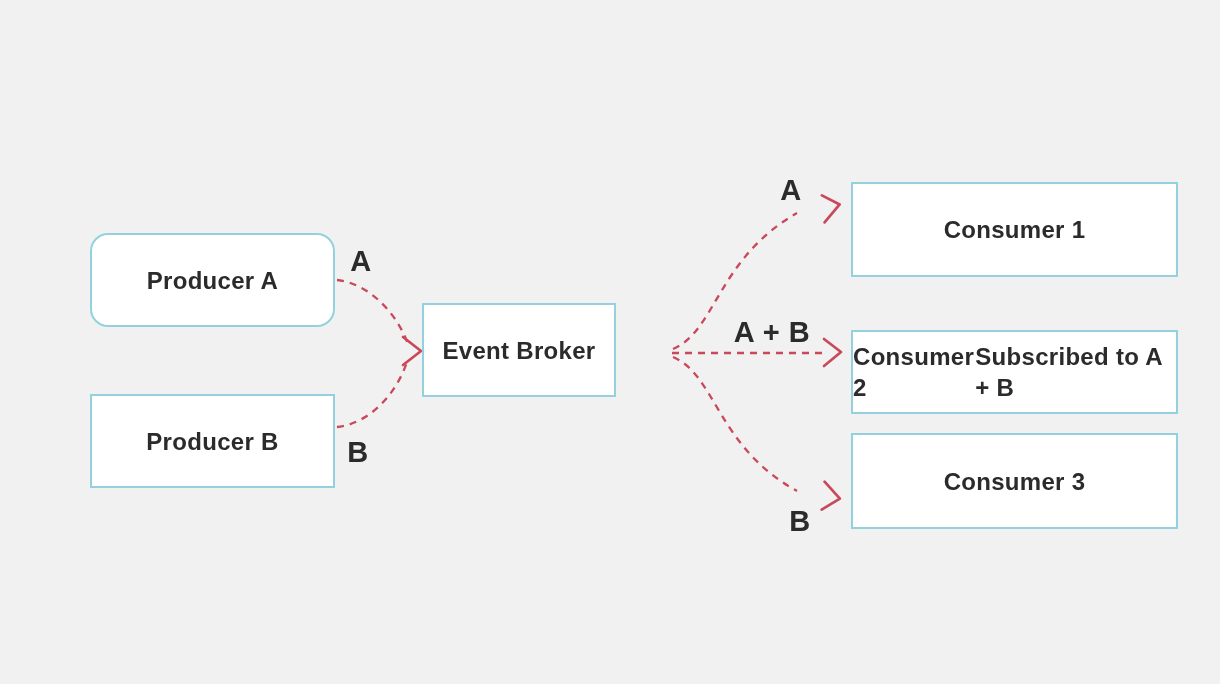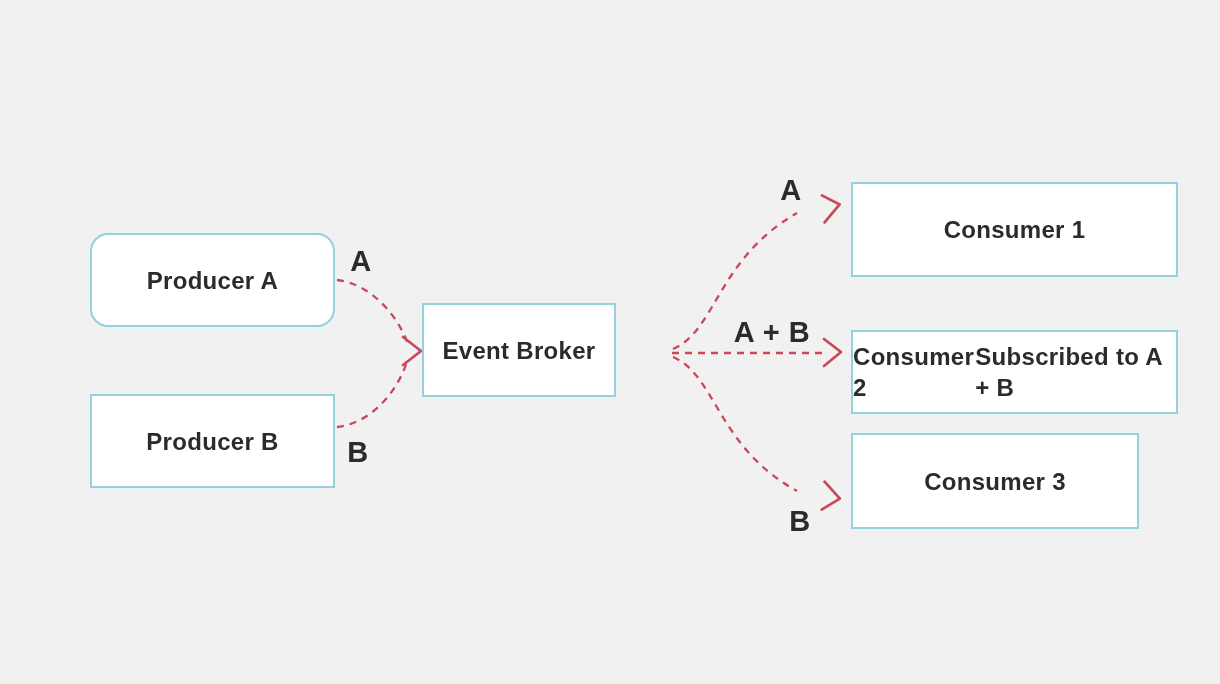--- a/index.html
+++ b/index.html
@@ -98,21 +98,21 @@
 
   <div class="box" style="left:851px; top:182px; width:327px; height:95px;">
     <span>Consumer 1</span>
   </div>
 
   <div class="box" style="left:851px; top:310px; width:327px; height:84px;margin-top:20px;">
     <span>Consumer 2</span>
     <span>Subscribed to A + B</span>
   </div>
 
-  <div class="box" style="left:851px; top:433px; width:288px; height:96px;">
+  <div class="box" style="left:851px; top:433px; width:327px; height:96px;">
     <span>Consumer 3</span>
   </div>
 
   <div class="edge-label" style="left:361px; top:261px;">A</div>
   <div class="edge-label" style="left:358px; top:452px;">B</div>
   <div class="edge-label" style="left:791px; top:190px;">A</div>
   <div class="edge-label" style="left:772px; top:332px;">A + B</div>
   <div class="edge-label" style="left:800px; top:521px;">B</div>
 
 </div>

